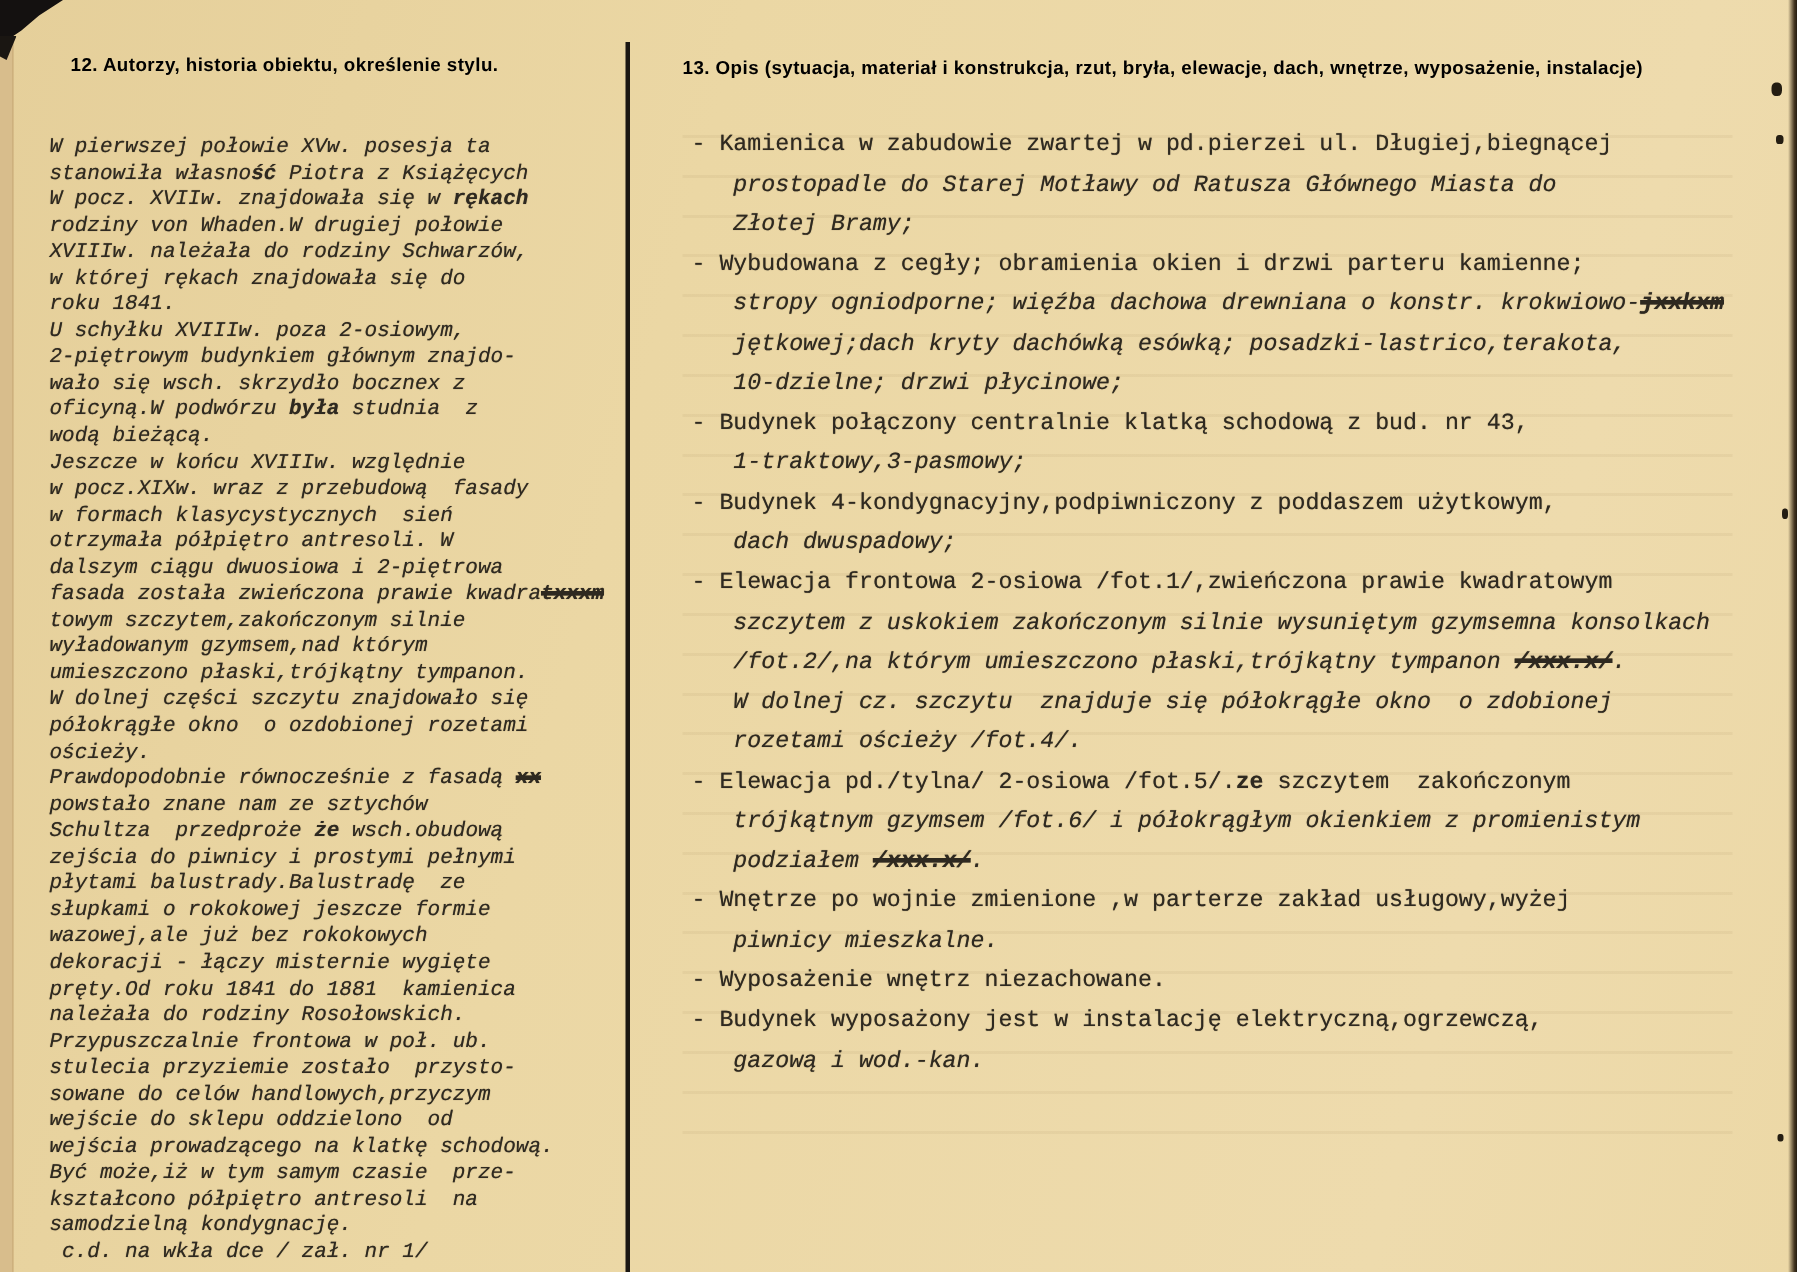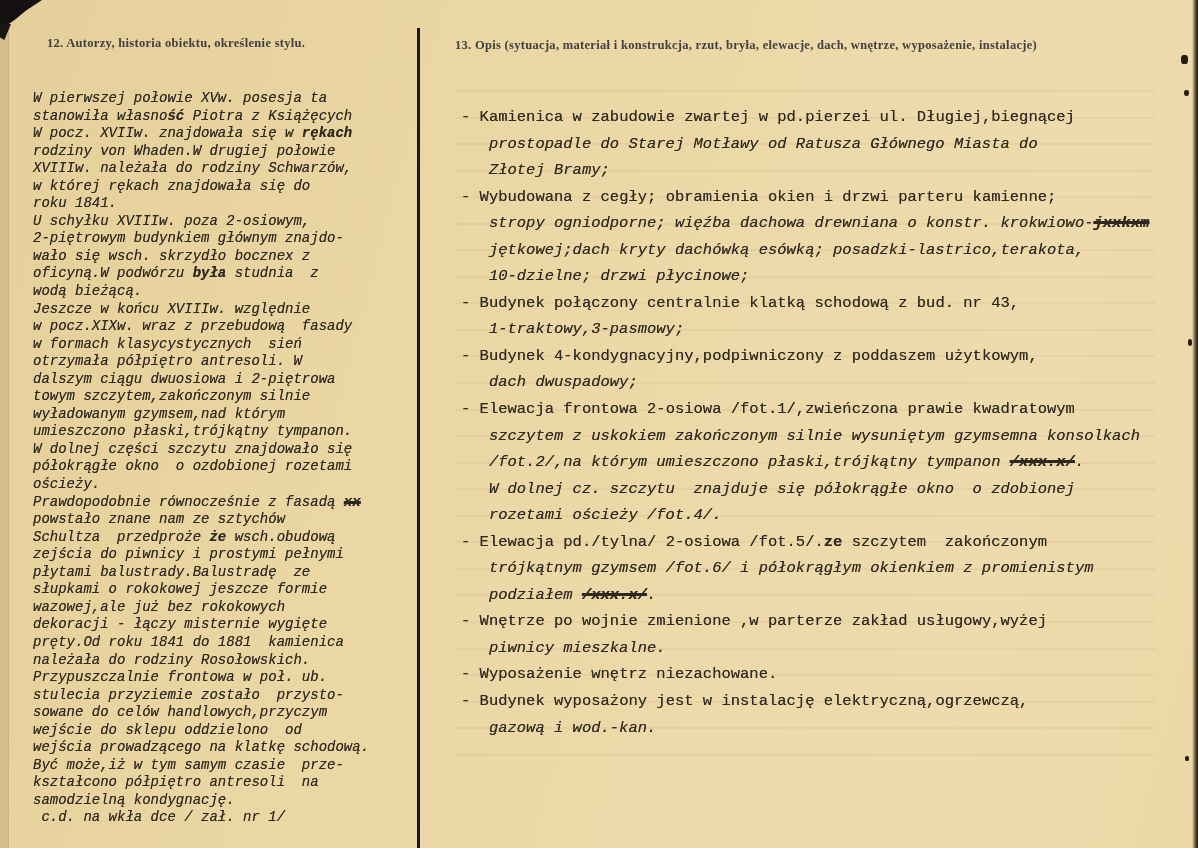--- a/index.html
+++ b/index.html
@@ -20,28 +20,28 @@
     clip-path:polygon(0 0,100% 0,40% 100%,0 85%);z-index:4;}
   .speck{position:absolute;background:#241d12;border-radius:40%;z-index:4;}
   .sp1{left:1181px;top:55px;width:7px;height:9px;}
   .sp2{left:1184px;top:90px;width:5px;height:6px;}
   .sp3{left:1188px;top:339px;width:4px;height:7px;}
   .sp4{left:1185px;top:756px;width:4px;height:5px;}
   .divider{position:absolute;left:417px;top:28px;width:3px;height:820px;
     background:#1b1712;z-index:1;}
   .ruling{position:absolute;left:455px;top:90px;width:700px;height:680px;z-index:0;
     background:repeating-linear-gradient(to bottom,rgba(125,95,50,0.07) 0px,rgba(125,95,50,0.07) 2px,rgba(0,0,0,0) 2px,rgba(0,0,0,0) 26.55px);}
-  .hdr{position:absolute;font-family:Liberation Serif, serif;
-    font-weight:bold;font-size:12.5px;letter-spacing:.3px;color:#404040;
+  .hdr{position:absolute;font-family:Liberation Sans, sans-serif;
+    font-weight:bold;font-size:12.5px;letter-spacing:.3px;color:#000000;
     white-space:pre;z-index:2;}
   .hdr-left{left:47px;top:36px;}
   .hdr-right{left:455px;top:38px;}
   .col{position:absolute;z-index:2;}
   .col-left{left:33px;top:90px;width:470px;font-size:14px;font-style:italic;}
-  .col-right{left:461px;top:104px;width:735px;font-size:15.5px;}
+  .col-right{left:461px;top:83px;width:735px;font-size:15.5px;}
   .tline{white-space:pre;text-shadow:0 0 .6px rgba(45,35,22,.65);}
   .col-left .tline{height:17.55px;line-height:17.55px;}
   .col-right .tline{height:26.55px;line-height:26.55px;}
   .col-right .tline.cont{padding-left:3ch;font-style:italic;}
   .struck{font-weight:bold;text-decoration:line-through;text-decoration-thickness:3px;}
   .bold{font-weight:bold;}
 </style>
 </head>
 <body>
 
@@ -62,20 +62,21 @@
     <div class="tline"><span>U schyłku XVIIIw. poza 2-osiowym,</span></div>
     <div class="tline"><span>2-piętrowym budynkiem głównym znajdo-</span></div>
     <div class="tline"><span>wało się wsch. skrzydło bocznex z</span></div>
     <div class="tline"><span>oficyną.W podwórzu </span><span class="bold">była</span><span> studnia  z</span></div>
     <div class="tline"><span>wodą bieżącą.</span></div>
     <div class="tline"><span>Jeszcze w końcu XVIIIw. względnie</span></div>
     <div class="tline"><span>w pocz.XIXw. wraz z przebudową  fasady</span></div>
     <div class="tline"><span>w formach klasycystycznych  sień</span></div>
     <div class="tline"><span>otrzymała półpiętro antresoli. W</span></div>
     <div class="tline"><span>dalszym ciągu dwuosiowa i 2-piętrowa</span></div>
+    <div class="tline"><span>fasada została zwieńczona prawie kwadra</span><span class="struck">txxxm</span></div>
     <div class="tline"><span>towym szczytem,zakończonym silnie</span></div>
     <div class="tline"><span>wyładowanym gzymsem,nad którym</span></div>
     <div class="tline"><span>umieszczono płaski,trójkątny tympanon.</span></div>
     <div class="tline"><span>W dolnej części szczytu znajdowało się</span></div>
     <div class="tline"><span>półokrągłe okno  o ozdobionej rozetami</span></div>
     <div class="tline"><span>ościeży.</span></div>
     <div class="tline"><span>Prawdopodobnie równocześnie z fasadą </span><span class="struck">xx</span></div>
     <div class="tline"><span>powstało znane nam ze sztychów</span></div>
     <div class="tline"><span>Schultza  przedproże </span><span class="bold">że</span><span> wsch.obudową</span></div>
     <div class="tline"><span>zejścia do piwnicy i prostymi pełnymi</span></div>

